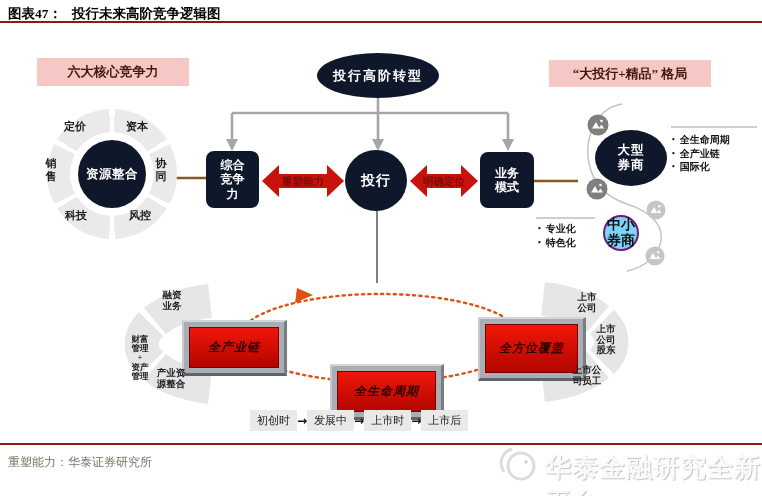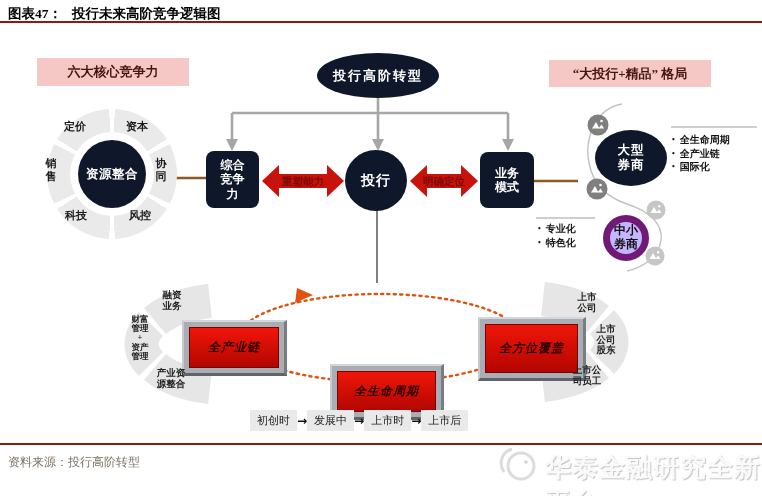--- a/index.html
+++ b/index.html
@@ -23,35 +23,35 @@
   .wheel{left:47px;top:109px;width:130px;height:130px;border-radius:50%;
     background:conic-gradient(from 0deg,#fff 0deg 2.5deg,#eaeaea 2.5deg 57.5deg,#fff 57.5deg 62.5deg,
     #eaeaea 62.5deg 117.5deg,#fff 117.5deg 122.5deg,#eaeaea 122.5deg 177.5deg,#fff 177.5deg 182.5deg,
     #eaeaea 182.5deg 237.5deg,#fff 237.5deg 242.5deg,#eaeaea 242.5deg 297.5deg,#fff 297.5deg 302.5deg,
     #eaeaea 302.5deg 357.5deg,#fff 357.5deg 360deg);}
   .hole{left:70px;top:132px;width:84px;height:84px;border-radius:50%;background:#fff;}
   .core{left:78px;top:140px;width:68px;height:68px;font-size:12.5px;letter-spacing:.5px;}
   .wl{transform:translate(-50%,-50%);font-size:11px;font-weight:bold;color:#1a1a1a;text-align:center;}
   .vert{width:13px;word-break:break-all;line-height:1.15;}
   .bigc{left:595px;top:130px;width:72px;height:56px;border-radius:50%;font-size:12.5px;letter-spacing:1px;}
-  .smallc{left:603px;top:215px;width:32px;height:32px;border:7px solid #701a75;border-radius:50%;
-          background:#c4b5fd;color:#111;font-size:12px;font-weight:bold;display:flex;align-items:center;
+  .smallc{left:603px;top:215px;width:32px;height:32px;border:2px solid #701a75;border-radius:50%;
+          background:#7dd3fc;color:#111;font-size:14px;font-weight:bold;display:flex;align-items:center;
           justify-content:center;text-align:center;line-height:1.15;}
   .pts{font-size:10px;font-weight:bold;color:#141414;}
   .pts div{line-height:13.5px;}
   .pts div::before{content:"•";margin-right:5px;font-size:8px;vertical-align:1px;}
   .hub{left:315px;top:282px;width:128px;height:31px;border-radius:50%;font-size:12.5px;letter-spacing:2px;
        background:radial-gradient(circle at 35% 30%,#e2312a,#b00d08);}
   .b3d{background:#a9aeb4;border-top:2px solid #d3d6da;border-left:2px solid #c6c9cd;
        border-bottom:3px solid #5f646a;border-right:3px solid #787d83;display:flex;padding:5px;}
   .b3d .face{flex:1;background:linear-gradient(#f01608,#b20600);border:1px solid #7d0000;
        color:#2a0000;font-weight:bold;font-style:italic;font-size:12px;letter-spacing:1px;
        display:flex;align-items:center;justify-content:center;}
   .fanlab{transform:translate(-50%,-50%);font-size:9.5px;font-weight:bold;color:#222;text-align:center;line-height:1.12;}
-  .fansm{font-size:8.5px;line-height:1.08;}
+  .fansm{font-size:8.5px;line-height:1.08;margin-top:20px;}
   .timeline{left:250px;top:410px;display:flex;align-items:center;font-size:11px;}
   .tbox{background:#e9e9e9;color:#222;padding:3px 7px;white-space:nowrap;}
   .tarrow{color:#111;font-weight:bold;font-size:12px;font-family:"DejaVu Sans",sans-serif;}
   .source{left:8px;top:454px;font-size:12px;color:#7b7163;}
   .wm{left:545px;top:450px;font-size:26px;font-weight:bold;letter-spacing:1px;color:#fafafa;
       text-shadow:1px 1px 1px #c2c2c2,-1px -1px 1px #ffffff;}
 </style>
 </head>
 <body>
 
@@ -195,16 +195,16 @@
     <span class="tbox">初创时</span>
     <span class="tarrow">→</span>
     <span class="tbox">发展中</span>
     <span class="tarrow">→</span>
     <span class="tbox">上市时</span>
     <span class="tarrow">→</span>
     <span class="tbox">上市后</span>
   </div>
 
   <div class="abs rule" style="top:443px"></div>
-  <div class="abs source">资料来源：投行高阶转型</div>
+  <div class="abs source">重塑能力：华泰证券研究所</div>
   <div class="abs wm">华泰金融研究全新平台</div>
 
 </div>
 
 </body></html>

